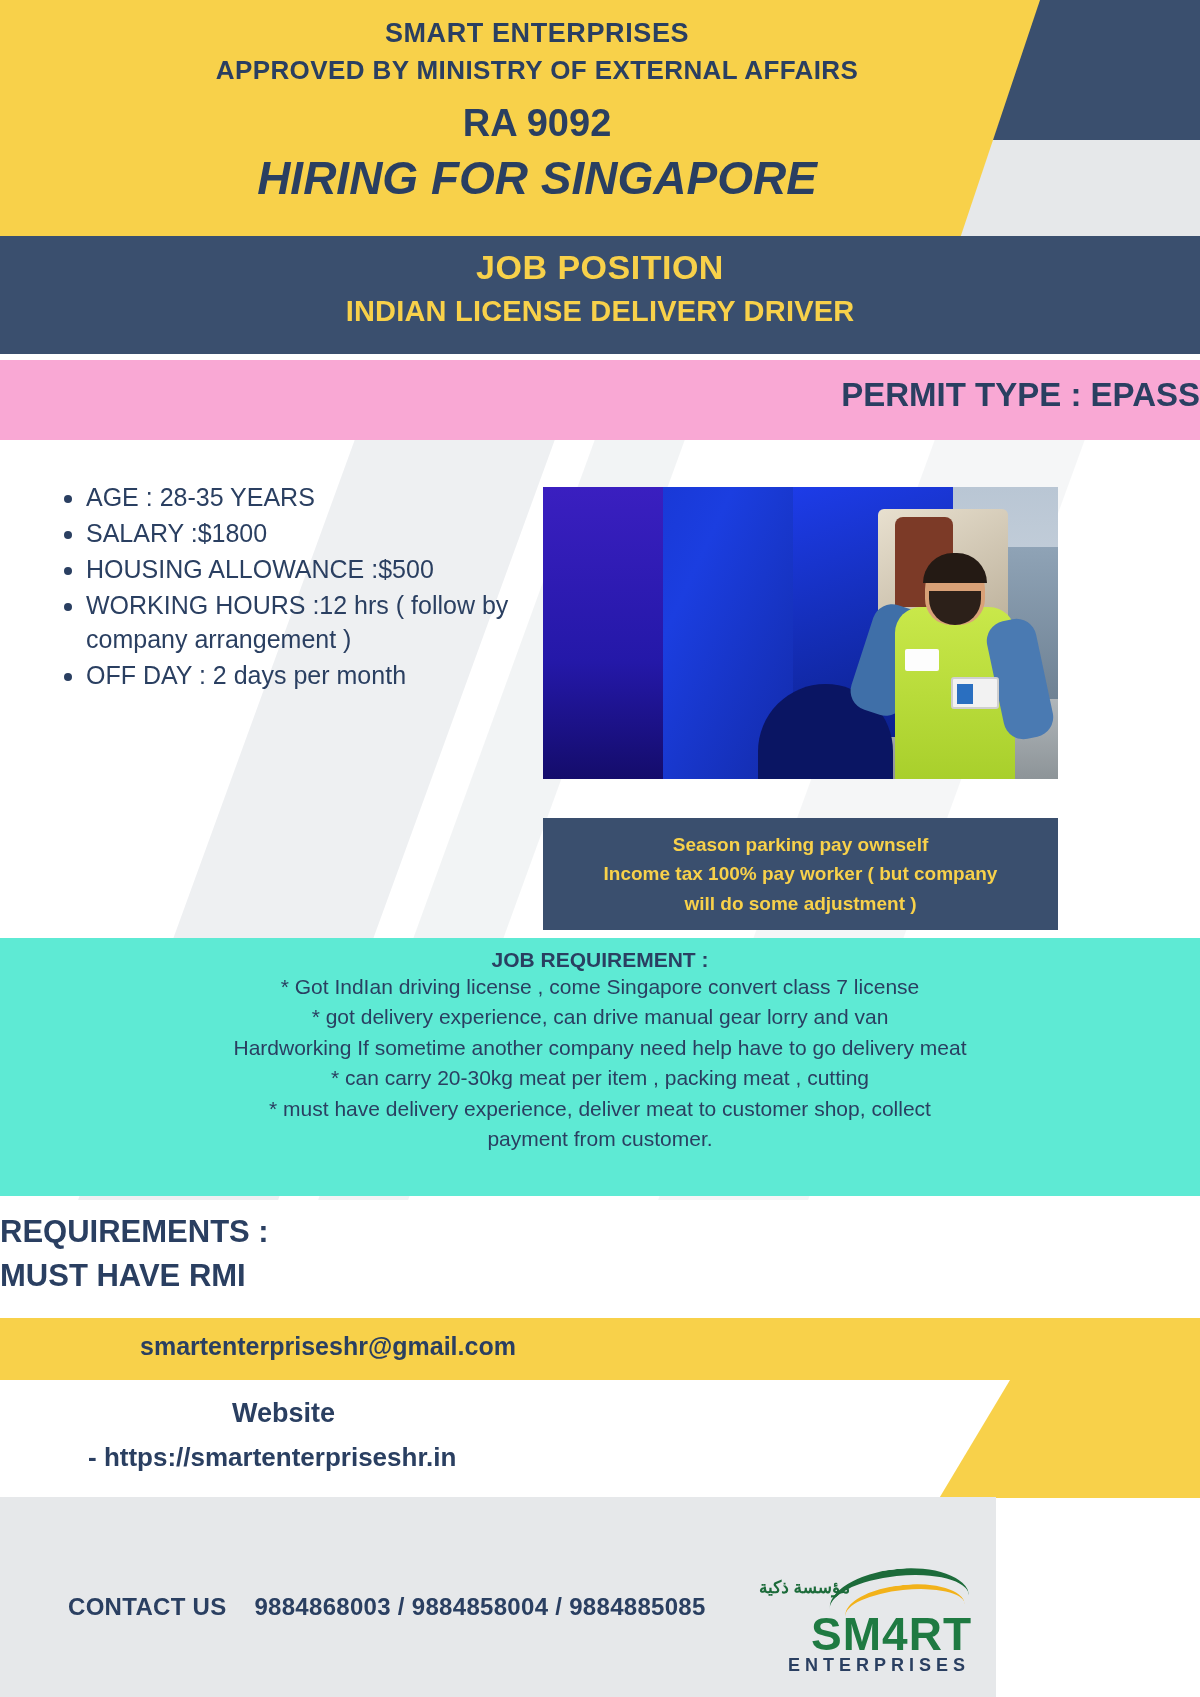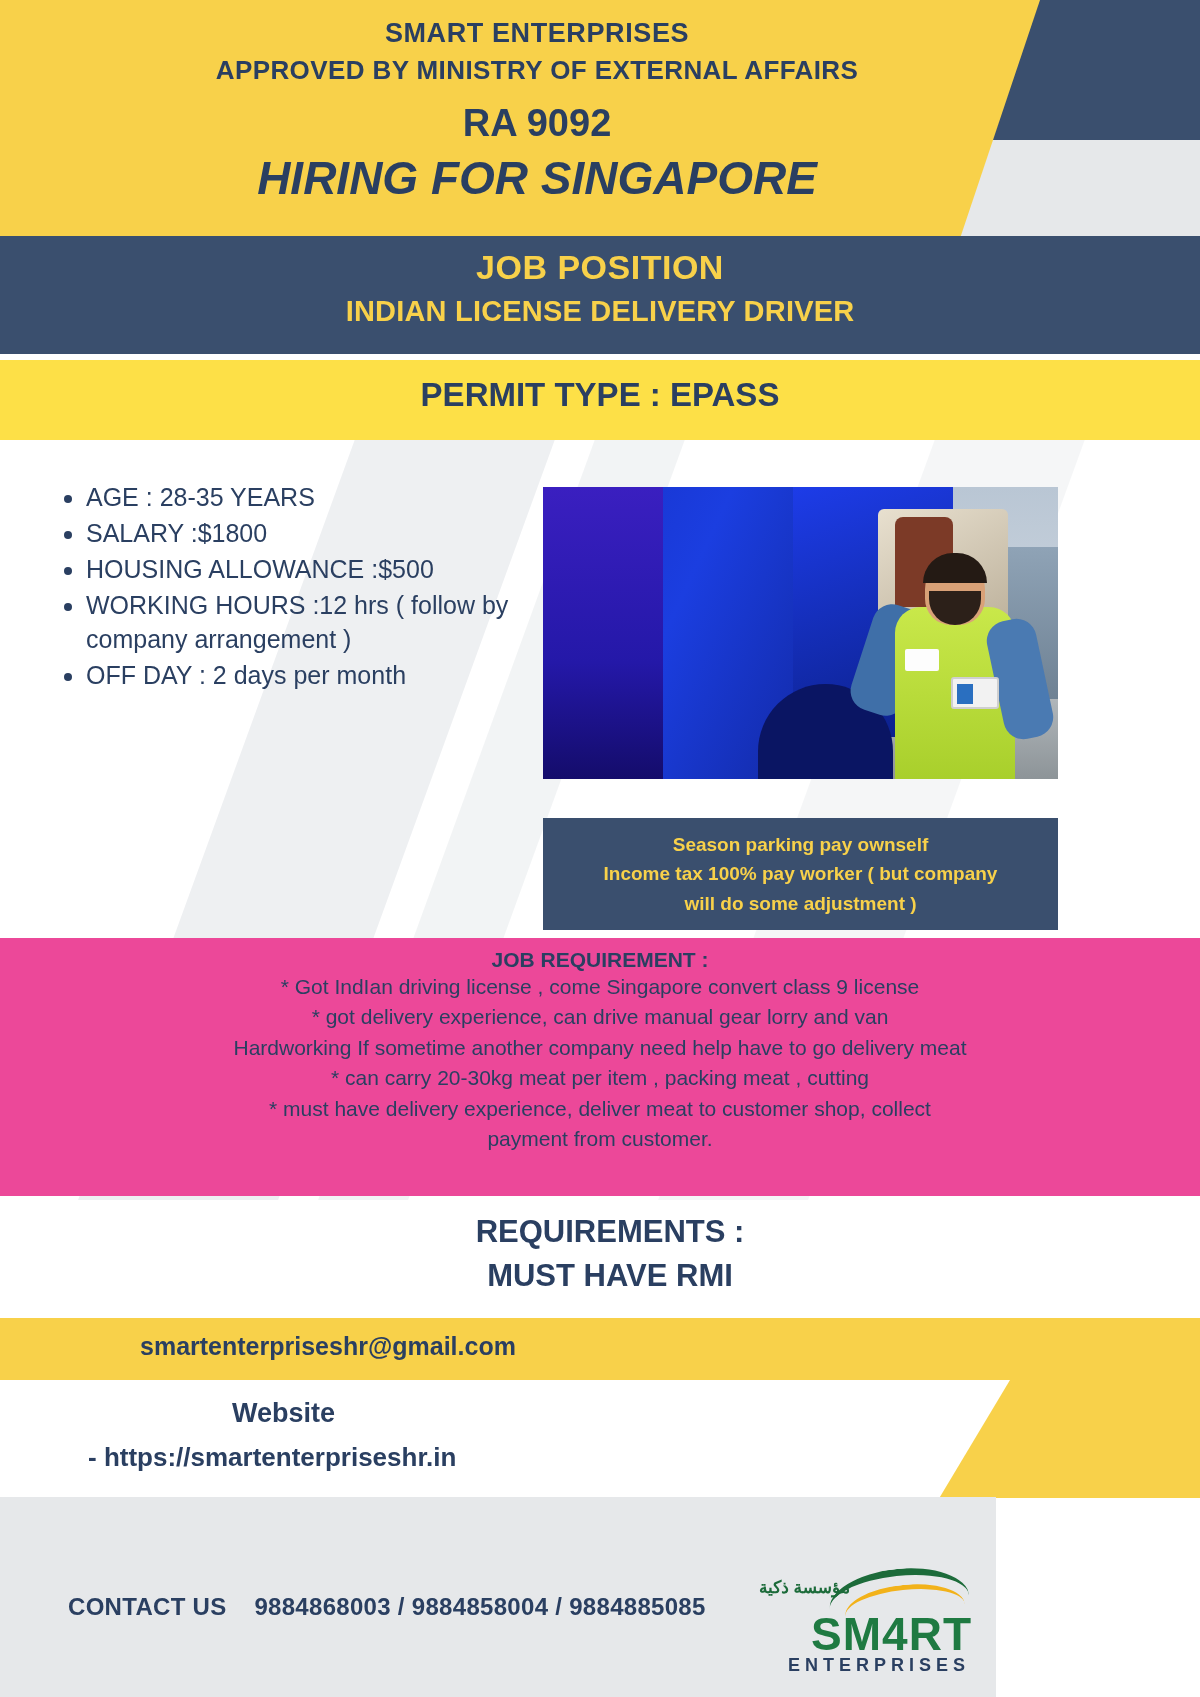--- a/index.html
+++ b/index.html
@@ -71,22 +71,22 @@
     padding-top: 12px;
   }
   .band-navy .t1 { color: #f8d14a; font-size: 34px; font-weight: bold; letter-spacing: .5px; }
   .band-navy .t2 { color: #f8d14a; font-size: 29px; font-weight: bold; margin-top: 8px; letter-spacing: .2px; }
 
   
   .band-yellow {
     position: absolute;
     left: 0; top: 360px;
     width: 1200px; height: 80px;
-    background: #fde047;
-    text-align: center;
+    background: #f9a8d4;
+    text-align: right;
     padding-top: 16px;
   }
   .band-yellow .t { color: #2a3f61; font-size: 33px; font-weight: bold; }
 
   
   .bullets {
     position: absolute;
     left: 52px; top: 480px;
     width: 460px;
     color: #2a3f61;
@@ -197,38 +197,36 @@
     font-weight: bold;
     line-height: 1.55;
     padding-top: 12px;
   }
 
   
   .req-block {
     position: absolute;
     left: 0; top: 938px;
     width: 1200px; height: 258px;
-    background: #ec4899;
+    background: #5eead4;
     color: #2a3f61;
     text-align: center;
     padding-top: 10px;
   }
   .req-block .rtitle { font-size: 21px; font-weight: bold; }
   .req-block .rline { font-size: 21px; line-height: 1.45; font-weight: 500; }
 
   
   .req2 {
     position: absolute;
     left: 0; top: 1200px;
     width: 1200px; height: 120px;
     background: #ffffff;
-    text-align: center;
     color: #2a3f61;
     padding-top: 14px;
-    padding-left: 20px;
   }
   .req2 .a { font-size: 31px; font-weight: bold; }
   .req2 .b { font-size: 31px; font-weight: bold; margin-top: 8px; }
 
   
   .email-band {
     position: absolute;
     left: 0; top: 1318px;
     width: 1200px; height: 62px;
     background: #f8d14a;
@@ -367,21 +365,21 @@
   </div>
 
   <div class="note">
     <div>Season parking pay ownself</div>
     <div>Income tax 100% pay worker ( but company</div>
     <div>will do some adjustment )</div>
   </div>
 
   <div class="req-block">
     <div class="rtitle">JOB REQUIREMENT :</div>
-    <div class="rline">* Got IndIan driving license , come Singapore convert class  9 license</div>
+    <div class="rline">* Got IndIan driving license , come Singapore convert class  7 license</div>
     <div class="rline">* got delivery experience, can drive manual gear  lorry and van</div>
     <div class="rline">Hardworking If sometime another company need help have to go delivery meat</div>
     <div class="rline">* can carry 20-30kg meat per item , packing meat , cutting</div>
     <div class="rline">* must have delivery experience, deliver  meat to customer shop, collect</div>
     <div class="rline">payment from customer.</div>
   </div>
 
   <div class="req2">
     <div class="a">REQUIREMENTS :</div>
     <div class="b">MUST HAVE RMI</div>

